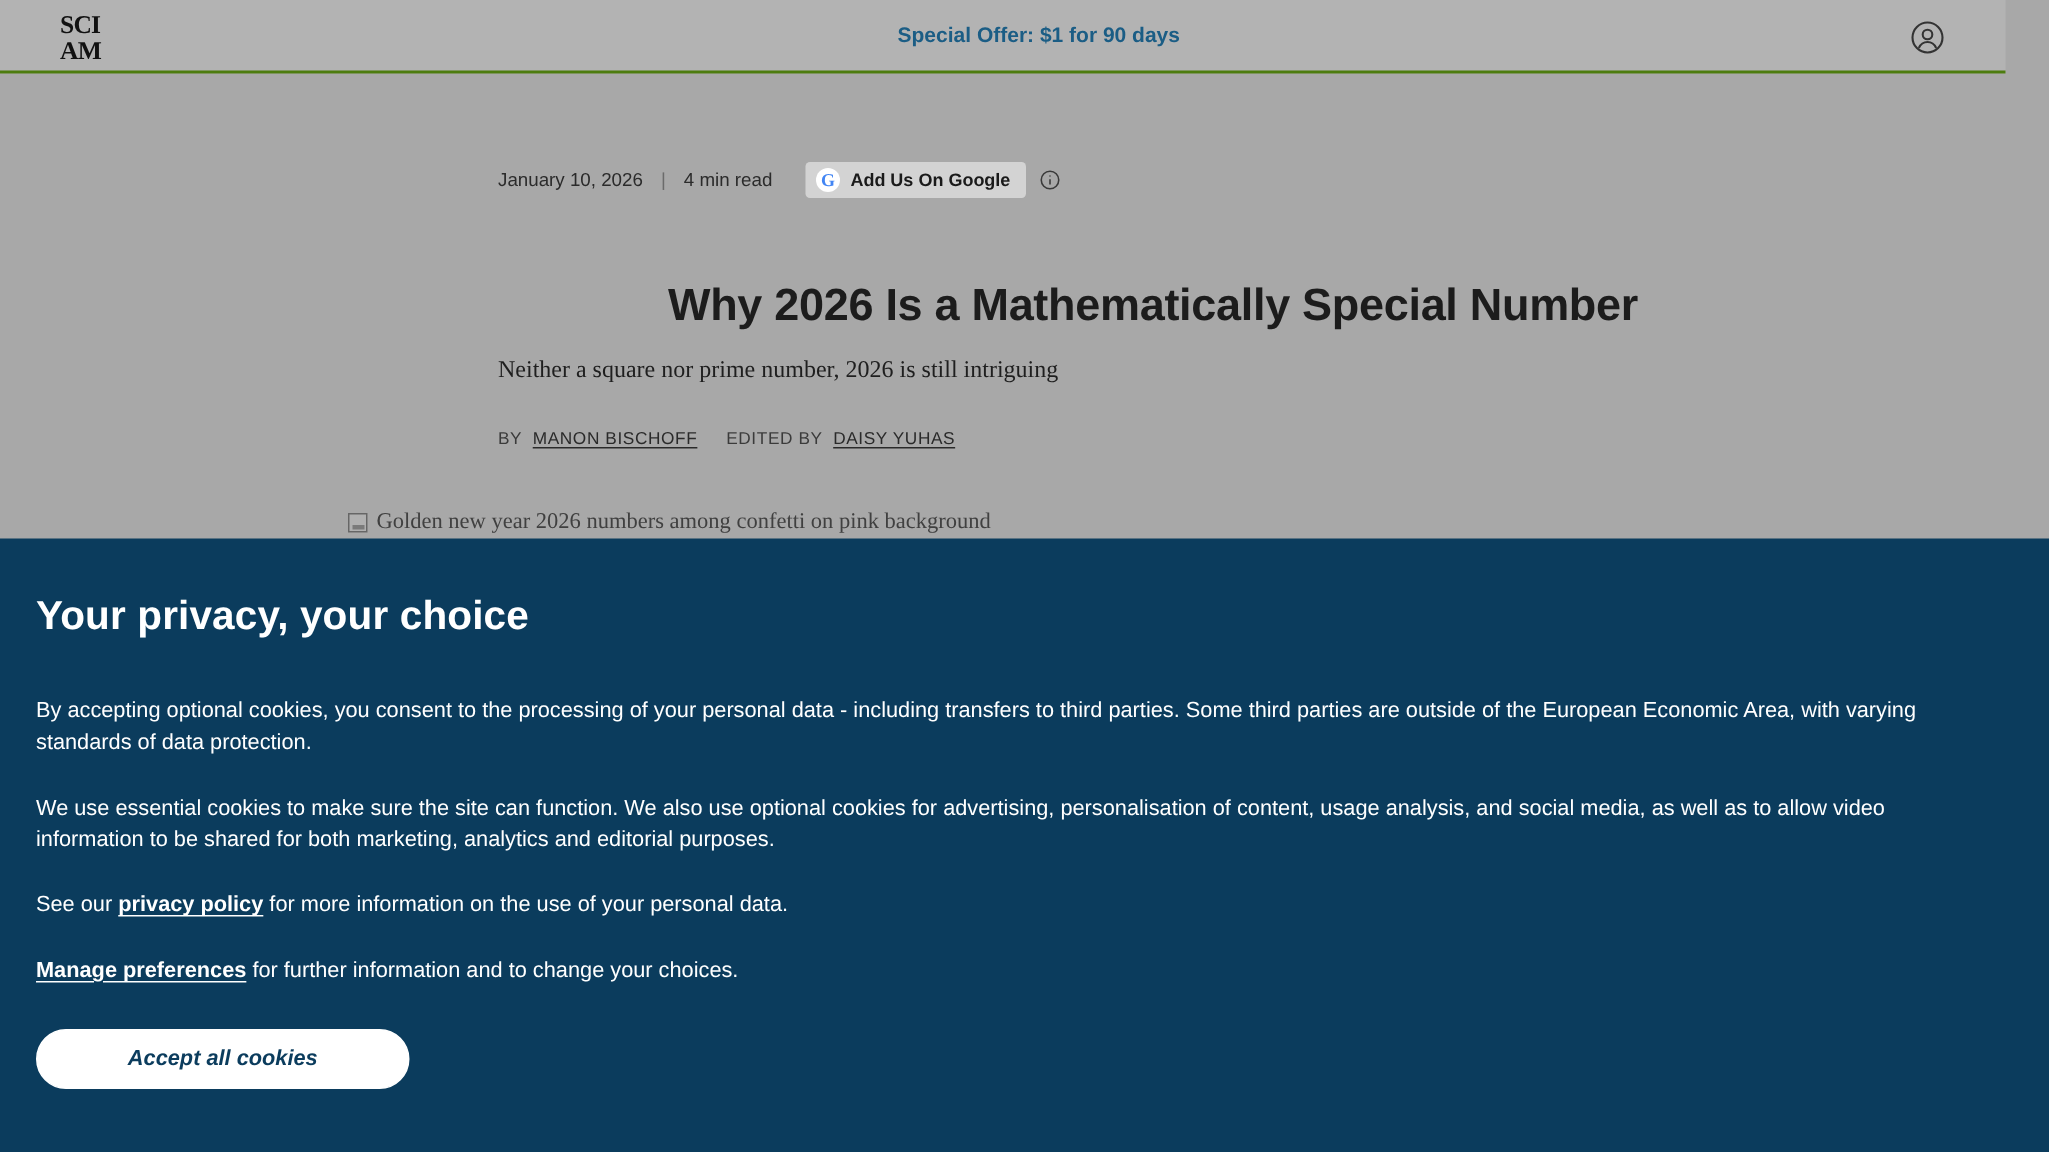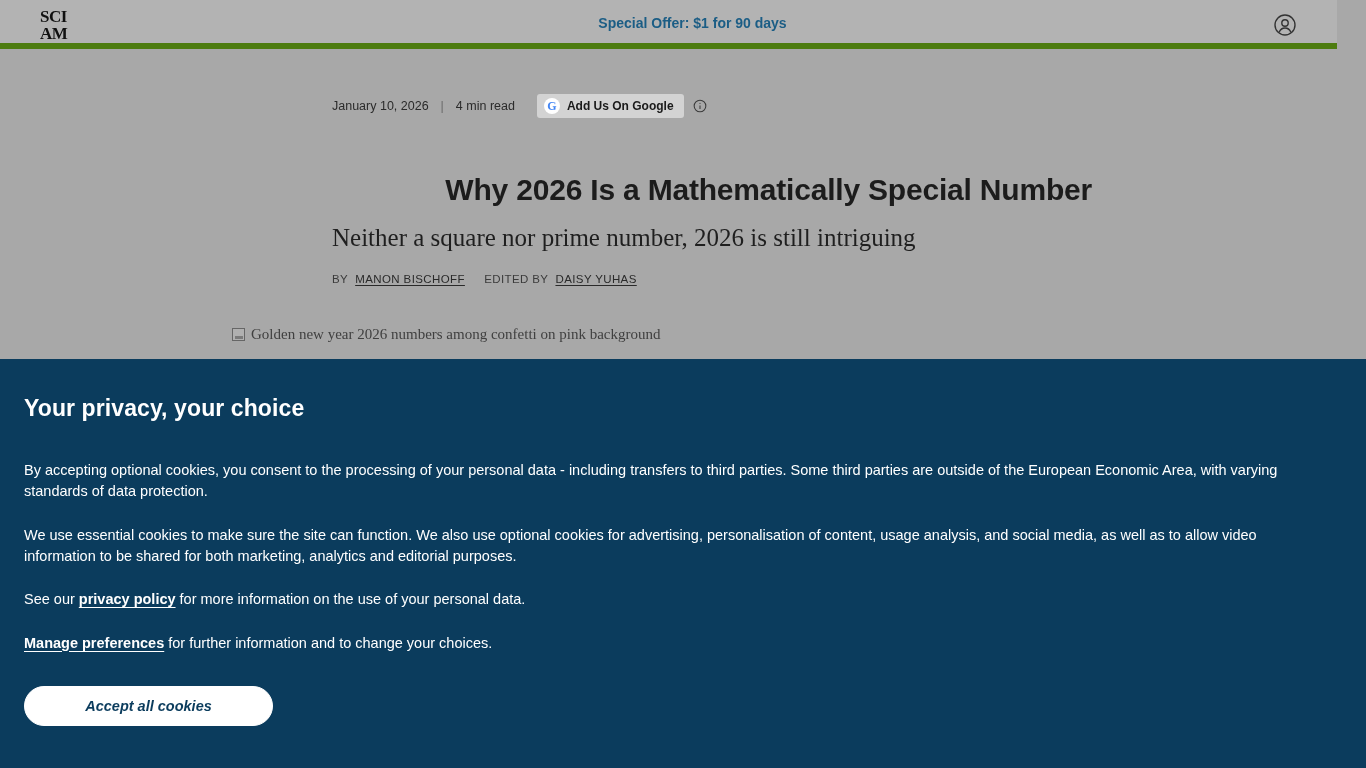--- a/index.html
+++ b/index.html
@@ -9,21 +9,21 @@
     overflow: hidden;
     font-family: "Liberation Sans", sans-serif;
     background: #a8a8a8;
   }
 
   
   .topbar {
     position: absolute; top: 0; left: 0;
     width: 1337px; height: 49px;
     background: #b3b3b3;
-    border-bottom: 6px solid #4d7c0f;
+    border-bottom: 2px solid #4d7c0f;
     display: flex; align-items: center;
   }
   .logo {
     position: absolute; left: 40px; top: 8px;
     width: 42px; height: 34px;
     font-family: "Liberation Serif", serif;
     font-weight: 700; font-size: 17px;
     line-height: 17px; letter-spacing: -0.5px;
     color: #111; text-align: left;
   }
@@ -35,21 +35,21 @@
     text-decoration: none;
     padding-left: 48px;
   }
   .account-icon {
     position: absolute; right: 40px; top: 13px;
     width: 24px; height: 24px;
   }
 
   
   .article {
-    position: absolute; top: 49px; left: 0;
+    position: absolute; top: 63px; left: 0;
     width: 1366px; height: 310px;
     background: #a8a8a8;
   }
   .meta-row {
     position: absolute; left: 332px; top: 45px;
     display: flex; align-items: center; gap: 0;
     font-size: 12.5px; color: #2b2b2b;
   }
   .meta-date { font-family: "Liberation Sans", sans-serif; }
   .meta-sep { margin: 0 12px; color: #6b6b6b; }
@@ -85,21 +85,21 @@
     font-size: 30px; font-weight: 700;
     color: #1c1c1c;
     letter-spacing: -0.2px;
     margin: 0;
     text-align: right;
   }
   .subhead {
     position: absolute; left: 332px; top: 175px;
     width: 780px;
     font-family: "Liberation Serif", serif;
-    font-size: 25px; font-weight: 400;
+    font-size: 16px; font-weight: 400;
     color: #1f1f1f;
     margin: 0;
   }
   .byline {
     position: absolute; left: 332px; top: 224px;
     font-size: 11.5px;
     color: #2a2a2a;
     letter-spacing: 0.4px;
   }
   .byline a {
@@ -133,21 +133,21 @@
   
   .cookie {
     position: absolute; left: 0; top: 359px;
     width: 1366px; height: 409px;
     background: #0b3c5d;
     color: #ffffff;
     padding: 36px 24px 0 24px;
   }
   .cookie h2 {
     margin: 0 0 38px 0;
-    font-size: 23px; font-weight: 700;
+    font-size: 27px; font-weight: 700;
     letter-spacing: 0.1px;
   }
   .cookie p {
     margin: 0 0 22px 0;
     font-size: 14.5px; line-height: 1.47;
     max-width: 1300px;
   }
   .cookie a {
     color: #ffffff; font-weight: 700;
     text-decoration: underline;

